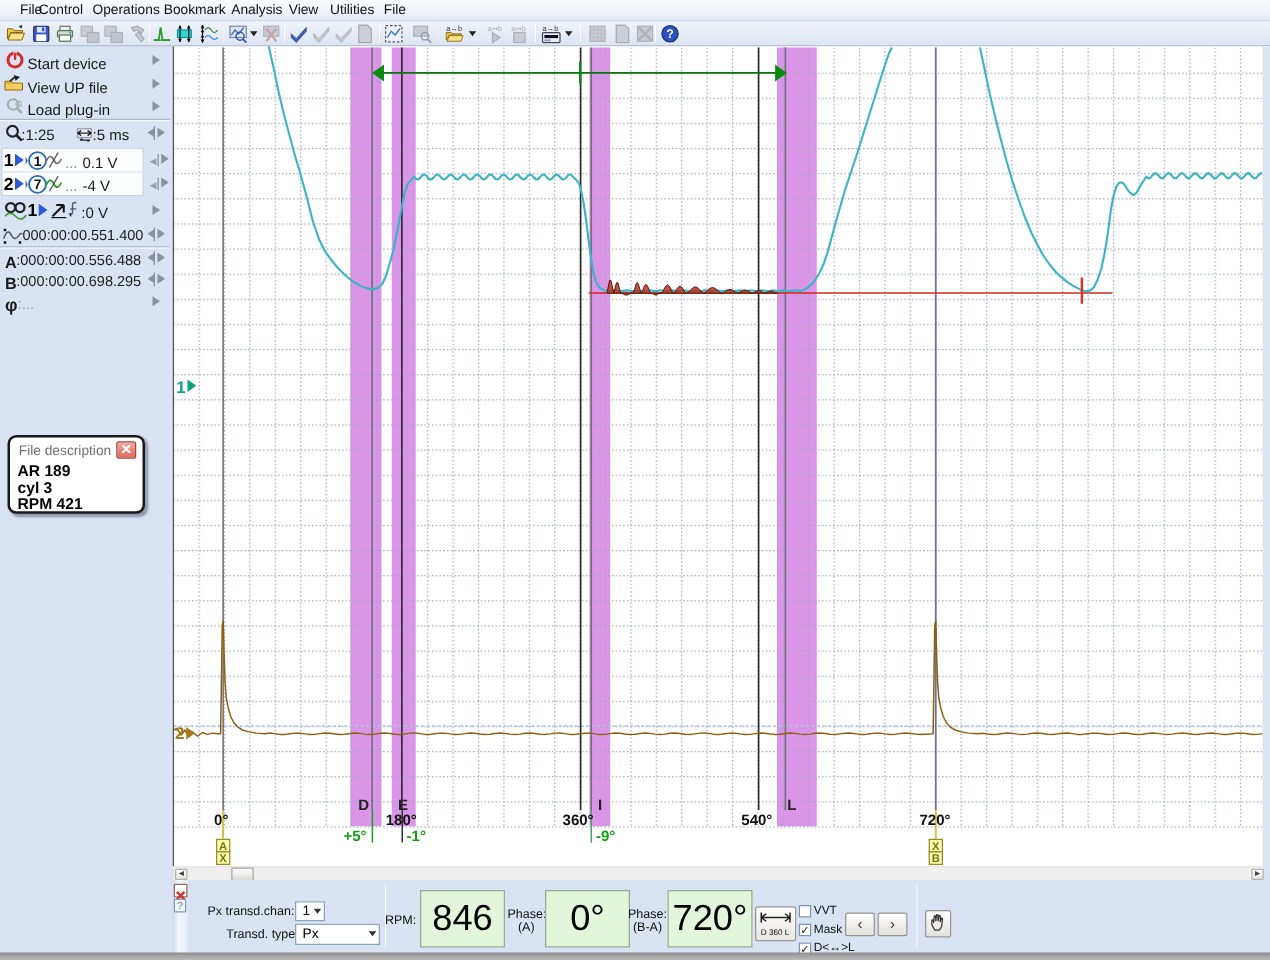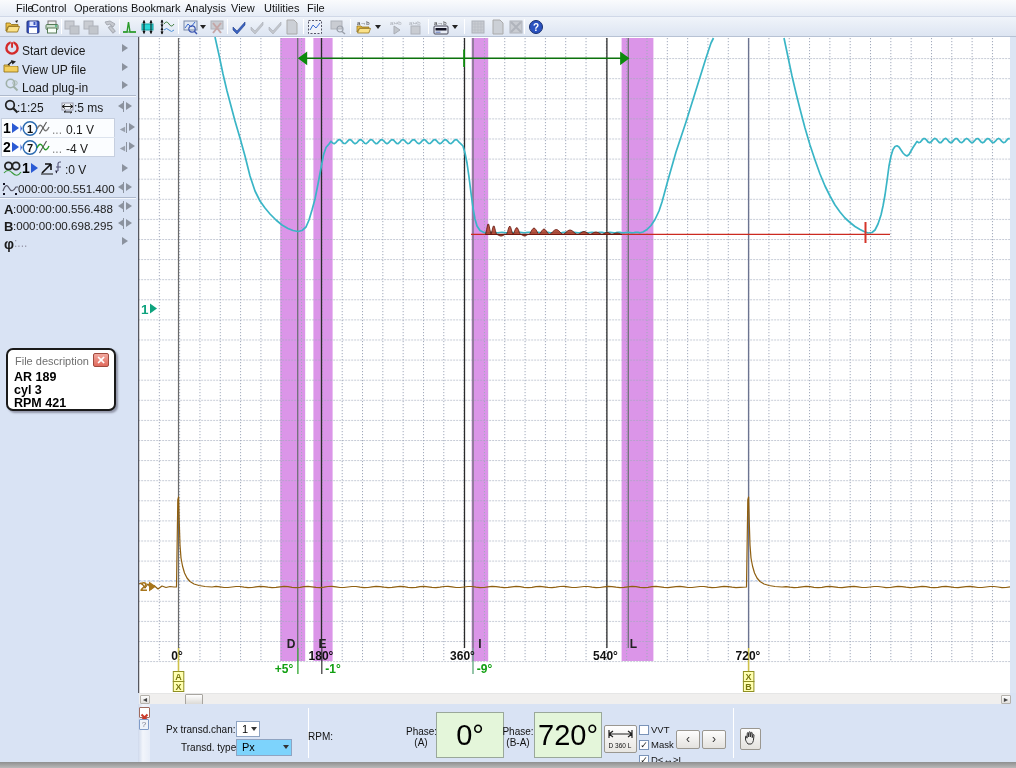--- a/index.html
+++ b/index.html
@@ -376,23 +376,24 @@
 <div class="abs" style="left:0;top:704px;width:1016px;height:58px;background:#d9e3f4">
 
   <div class="abs" style="left:138px;top:0px;width:12px;height:58px;background:linear-gradient(90deg,#cfd9ec,#f2f5fb 40%,#e7edf8)"></div>
   <div class="abs" style="left:138.5px;top:3px;width:11px;height:11px;background:#fff;border:1px solid #9f6b5f;border-radius:1px"><svg width="9" height="9" style="margin:0 0 0 0">
         <path d="M1.5 1.5 L7.5 7.5 M7.5 1.5 L1.5 7.5" stroke="#cc3a2a" stroke-width="2"></path>
       </svg></div>
   <div class="abs" style="left:139px;top:15px;width:10px;height:11px;background:#eef3fa;border:1px solid #7f9bc8;border-radius:1px;font-size:8px;line-height:9px;text-align:center;color:#778">?</div>
   <div class="abs" style="left:166px;top:20px;font-size:10px;color:#111">Px transd.chan:</div>
   <div class="abs" style="left:236px;top:17px;width:24px;height:16px;background:#fff;border:1px solid #8fa4c2;font-size:11px;padding:1px 0 0 5px">1<span style="position:absolute;right:2px;top:5px;width:0;height:0;border:3px solid transparent;border-top:4px solid #333"></span></div>
   <div class="abs" style="left:181px;top:38px;font-size:10px;color:#111">Transd. type:</div>
-  <div class="abs" style="left:236px;top:35px;width:56px;height:17px;background:#7dd3fc;border:1px solid #8fa4c2;font-size:11px;padding:1px 0 0 5px">Px<span style="position:absolute;right:2px;top:5px;width:0;height:0;border:3px solid transparent;border-top:4px solid #333"></span></div>
+  <div class="abs" style="left:236px;top:35px;width:68px;height:17px;background:#ffffff;border:1px solid #8fa4c2;font-size:11px;padding:1px 0 0 5px">Px<span style="position:absolute;right:2px;top:5px;width:0;height:0;border:3px solid transparent;border-top:4px solid #333"></span></div>
   <div class="abs" style="left:308px;top:4px;width:1px;height:50px;background:#b9c3d6;border-right:1px solid #fff"></div>
   <div class="abs" style="left:308px;top:27px;font-size:10px;color:#111">RPM:</div>
+  <div class="abs gv" style="left:336px">846</div>
   <div class="abs" style="left:406px;top:22px;width:30px;text-align:center;font-size:10px;color:#111;line-height:11px">Phase:<br>(A)</div>
   <div class="abs gv" style="left:436px">0°</div>
   <div class="abs" style="left:502px;top:22px;width:32px;text-align:center;font-size:10px;color:#111;line-height:11px">Phase:<br>(B-A)</div>
   <div class="abs gv" style="left:534px">720°</div>
   <div class="abs" style="left:604px;top:21px;width:33px;height:28px;background:linear-gradient(#fefefe,#e8e6e2);border:1px solid #9a9790;border-radius:2px">
     <svg width="31" height="26">
         <path d="M4 8 L27 8 M4 8 L8 5 M4 8 L8 11 M27 8 L23 5 M27 8 L23 11 M4 4 L4 12 M27 4 L27 12" stroke="#222" stroke-width="1.2" fill="none"></path>
         <text x="15" y="22" font-size="6.5" text-anchor="middle" fill="#111" font-family="Liberation Sans">D 360 L</text>
       </svg>
   </div>

